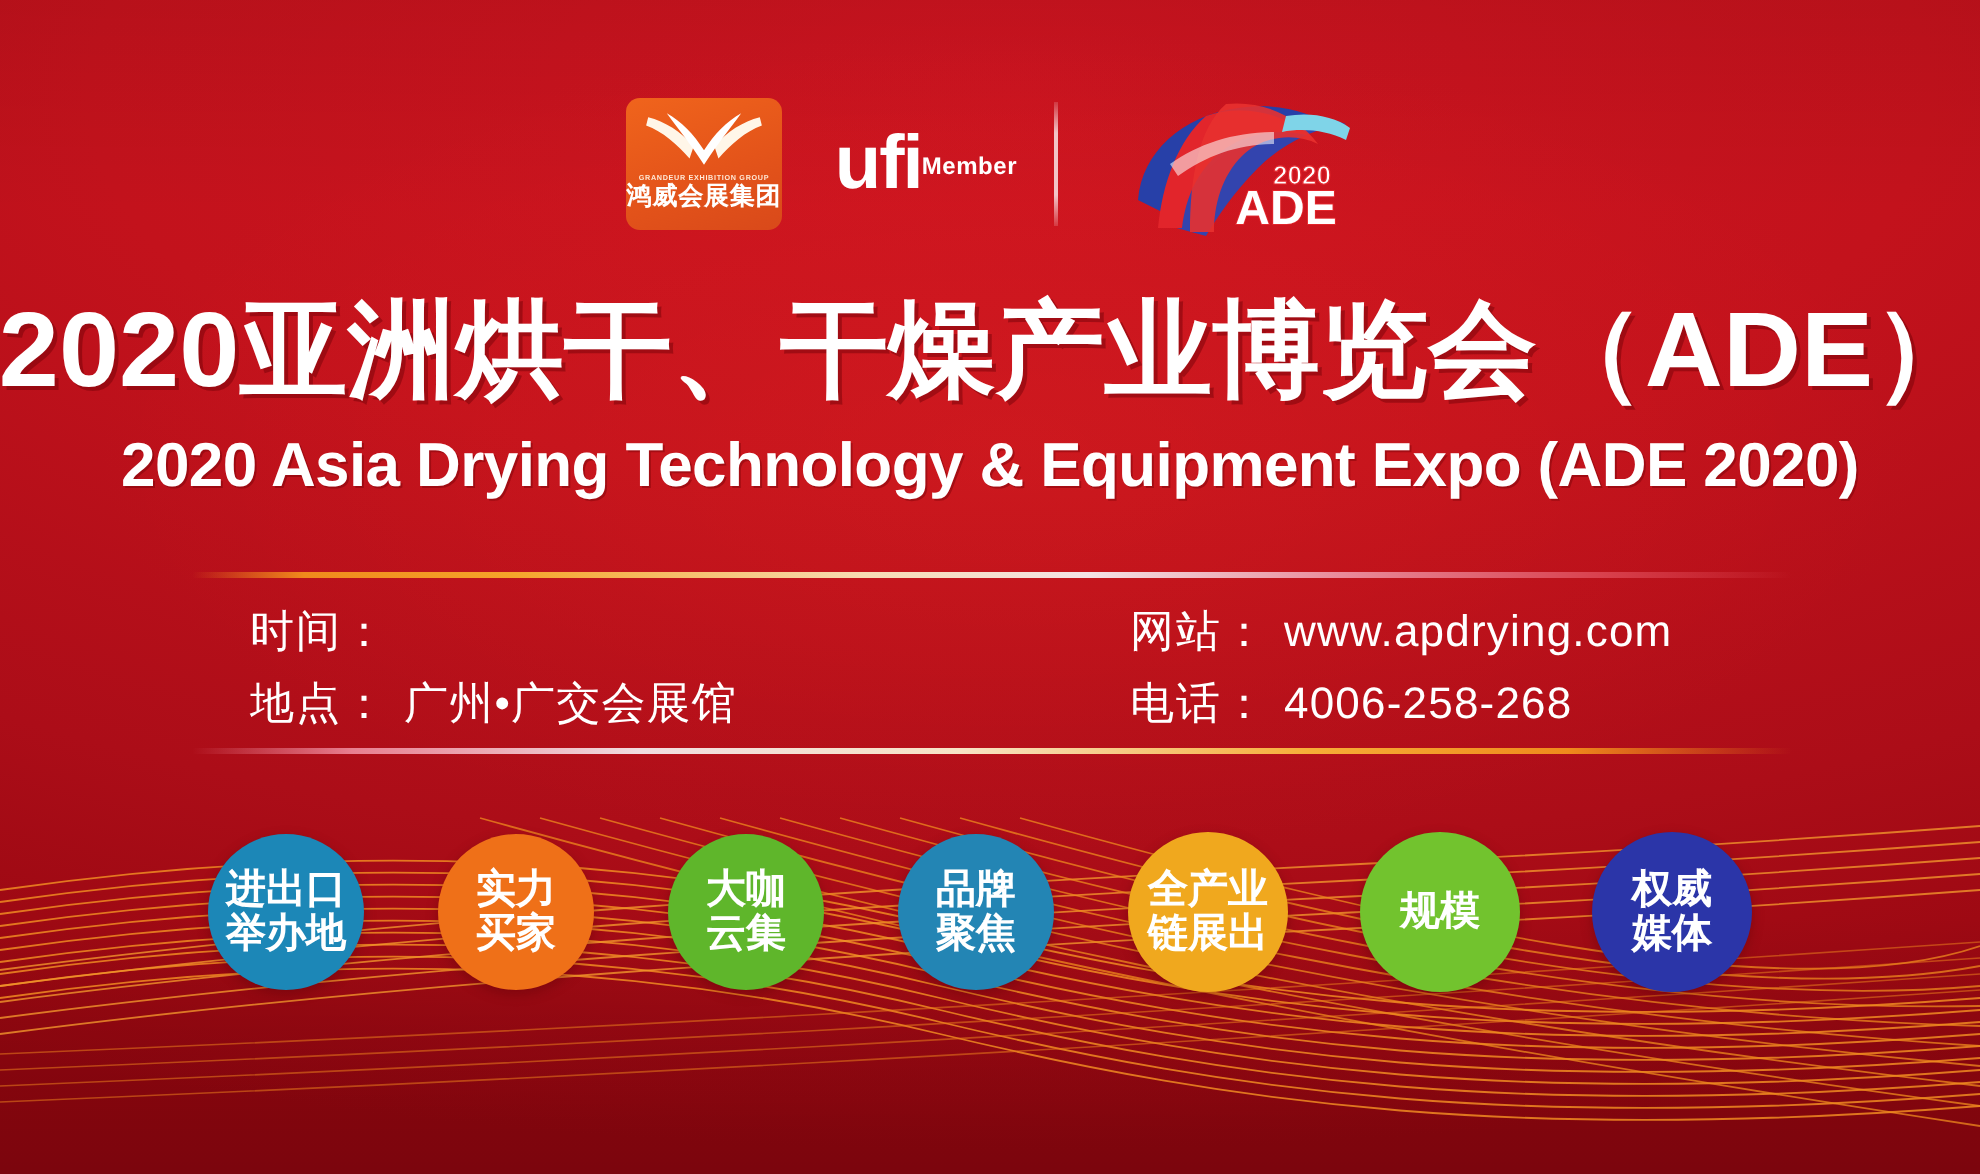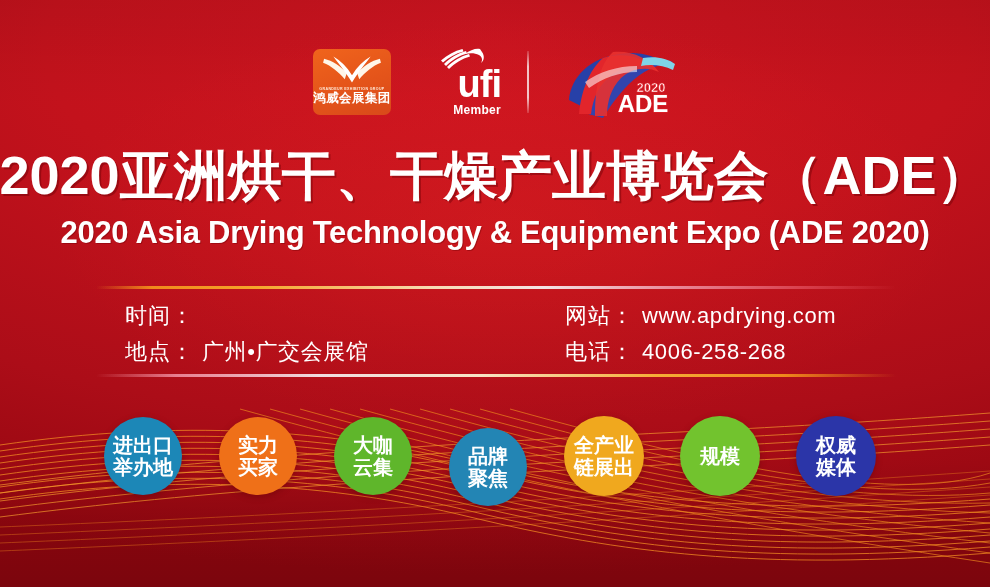--- a/index.html
+++ b/index.html
@@ -87,22 +87,22 @@
     margin-top: 1px;
     white-space: nowrap;
     line-height: 1;
   }
 
   .logo-ufi {
     margin-left: 34px;
     width: 76px;
     height: 78px;
     display: flex;
-    flex-direction: column;
-    align-items: flex-end;
+    flex-direction: row;
+    align-items: center;
     justify-content: center;
   }
   .logo-ufi .swoosh { width: 44px; height: 22px; margin-bottom: -2px; align-self: center; }
   .logo-ufi .word {
     font-size: 38px;
     line-height: .92;
     font-weight: bold;
     color: #ffffff;
     letter-spacing: -1px;
   }
@@ -356,21 +356,21 @@
       <span>举办地</span>
     </div>
     <div class="circle" style="background: rgb(239, 112, 24); width: 78px; height: 78px; left: 219px; top: 5px;">
       <span>实力</span>
       <span>买家</span>
     </div>
     <div class="circle" style="background: rgb(95, 182, 43); width: 78px; height: 78px; left: 334px; top: 5px;">
       <span>大咖</span>
       <span>云集</span>
     </div>
-    <div class="circle" style="background: rgb(35, 133, 180); width: 78px; height: 78px; left: 449px; top: 16px;">
+    <div class="circle" style="background: rgb(35, 133, 180); width: 78px; height: 78px; left: 449px; top: 5px;">
       <span>品牌</span>
       <span>聚焦</span>
     </div>
     <div class="circle" style="background: rgb(240, 168, 30); width: 80px; height: 80px; left: 564px; top: 4px;">
       <span>全产业</span>
       <span>链展出</span>
     </div>
     <div class="circle one-line" style="background: rgb(114, 195, 46); width: 80px; height: 80px; left: 680px; top: 4px;">
       <span>规模</span>
     </div>

